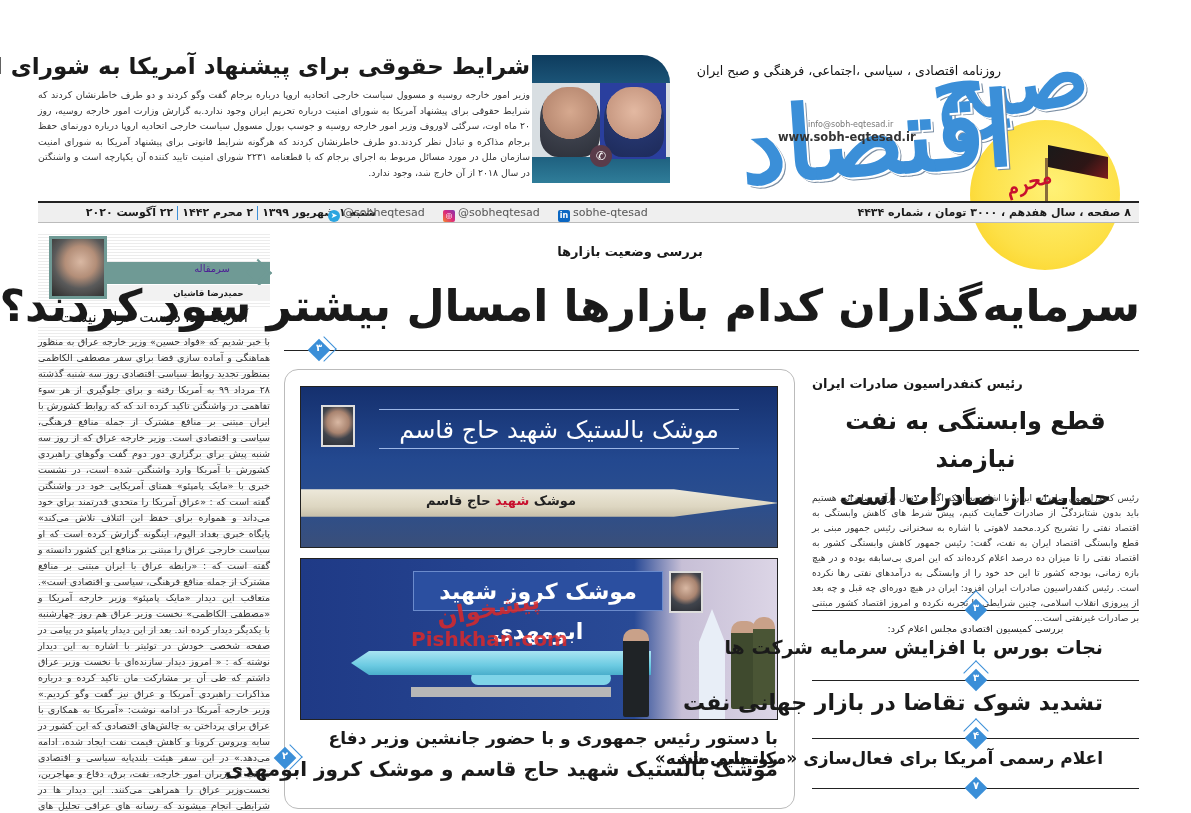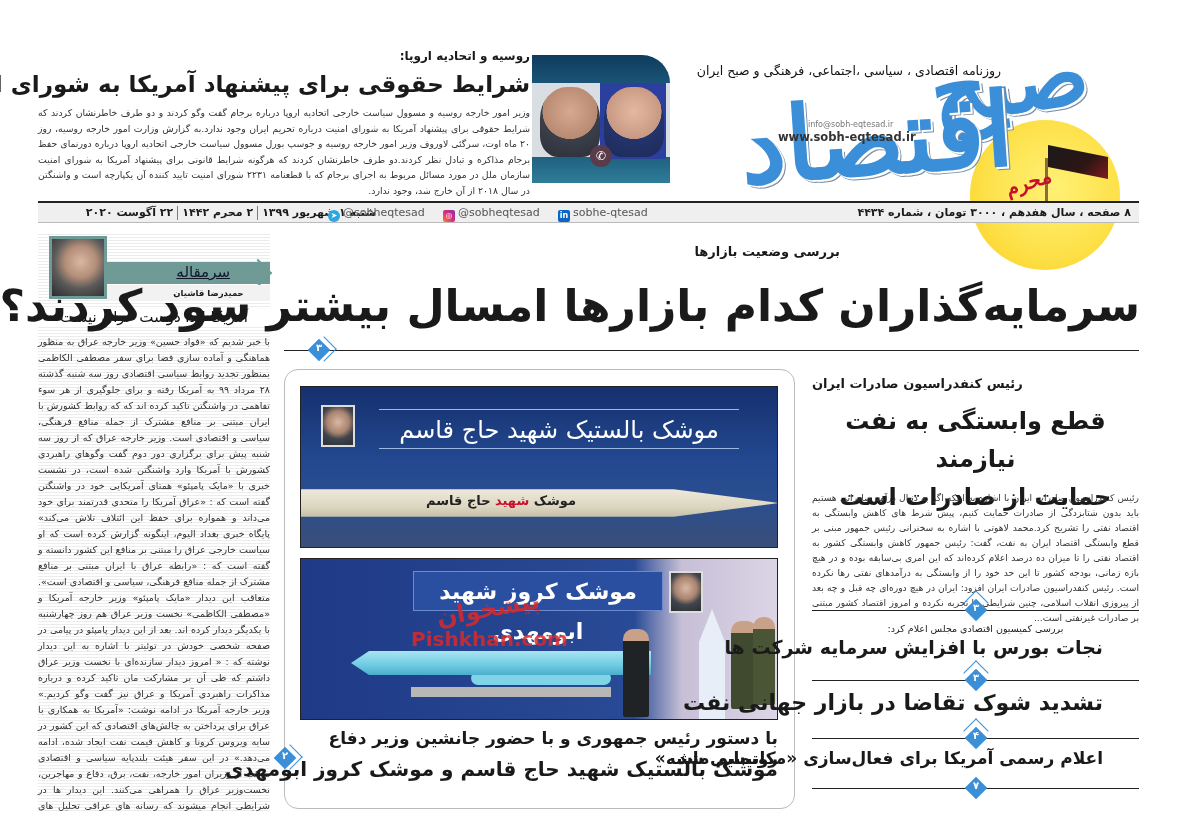--- a/index.html
+++ b/index.html
@@ -48,30 +48,30 @@
   .social.tg { left: 290px; } .social.tg .ic { background: #2ca5e0; border-radius: 50%; }
   .social.ig { left: 405px; } .social.ig .ic { background: linear-gradient(45deg,#f58529,#dd2a7b,#8134af); }
   .social.li { left: 520px; } .social.li .ic { background: #0a66c2; }
 
   
   .editorial { left: 38px; top: 232px; width: 232px; height: 581px;
     background: repeating-linear-gradient(180deg, #ffffff 0px, #ffffff 2px, #ececec 2px, #ececec 3px); }
   .ed-photo { position: absolute; left: 11px; top: 4px; width: 58px; height: 63px; border: 3px solid #6f9a95;
     background: radial-gradient(circle at 55% 40%, #d9b8a3 0%, #b38e78 35%, #5a5a5a 60%, #2b2b2b 100%); }
   .ed-band { position: absolute; left: 69px; top: 30px; width: 163px; height: 22px; background: #6f9a95; }
-  .ed-band-title { position: absolute; right: 40px; top: 1px; font-size: 15px; color: #0f172a; letter-spacing: 2px; text-decoration: underline; }
+  .ed-band-title { position: absolute; right: 40px; top: 1px; font-size: 10px; color: #4c1d95; letter-spacing: 2px; }
   .ed-diamond { position: absolute; right: 4px; top: 30px; width: 22px; height: 22px; }
   .ed-diamond::before { content: ""; position: absolute; right: 3px; top: 3px; width: 14px; height: 14px; background: #6f9a95; transform: rotate(45deg); }
   .ed-diamond::after { content: ""; position: absolute; right: -2px; top: 1px; width: 18px; height: 18px; border-right: 2px solid #6f9a95; border-top: 2px solid #6f9a95; transform: rotate(45deg); }
   .ed-author { position: absolute; left: 69px; top: 53px; width: 163px; height: 16px; background: #f2f2f2; font-size: 8.5px; font-weight: bold; text-align: center; padding-left: 40px; line-height: 16px; }
   .ed-title { position: absolute; left: 0; top: 76px; width: 232px; text-align: center; font-size: 15px; color: #111; background: #fff; }
   .ed-body { position: absolute; left: 0; top: 102px; width: 232px; font-size: 9.5px; line-height: 16px; color: #333; text-align: justify; }
 
   
-  .main-kicker { left: 420px; top: 244px; width: 420px; font-size: 13px; font-weight: bold; }
+  .main-kicker { left: 420px; top: 244px; width: 420px; text-align: center; font-size: 13px; font-weight: bold; }
   .main-title { left: 290px; top: 276px; width: 850px; text-align: center; font-size: 44px; font-weight: bold; letter-spacing: -2px; white-space: nowrap; line-height: 60px; font-family: "DejaVu Sans", sans-serif; }
   .rule { height: 1px; background: #222; }
 
   .badge { width: 20px; height: 20px; }
   .badge .dia { position: absolute; left: 2px; top: 2px; width: 16px; height: 16px; background: #3b8fd8; transform: rotate(45deg); }
   .badge .num { position: absolute; left: 0; top: 2px; width: 20px; text-align: center; font-size: 10px; color: #fff; font-weight: bold; }
   .badge .chev { position: absolute; left: 6px; top: 0px; width: 18px; height: 18px; border-right: 1.5px solid #3b8fd8; border-top: 1.5px solid #3b8fd8; transform: rotate(45deg); }
   .badge.up .chev { left: 1px; top: -6px; transform: rotate(-45deg); }
 
   
@@ -118,21 +118,20 @@
   <div class="flag"></div>
   <div class="moharram">محرم</div>
   <div class="logo-word w1">صبح</div>
   <div class="logo-word w2">اقتصاد</div>
   <div class="tagline">روزنامه اقتصادی ، سیاسی ،اجتماعی، فرهنگی و صبح ایران</div>
   <div class="email">info@sobh-eqtesad.ir</div>
   <div class="website">www.sobh-eqtesad.ir</div>
 </div>
 
 <div class="abs top-story">
-  <div class="top-kicker">روسیه و اتحادیه اروپا:</div>
   <div class="top-title">شرایط حقوقی برای پیشنهاد آمریکا به شورای امنیت وجود ندارد</div>
   <div class="top-body">وزیر امور خارجه روسیه و مسوول سیاست خارجی اتحادیه اروپا درباره برجام گفت وگو کردند و دو طرف خاطرنشان کردند که شرایط حقوقی برای پیشنهاد آمریکا به شورای امنیت درباره تحریم ایران وجود ندارد.به گزارش وزارت امور خارجه روسیه، روز ۲۰ ماه اوت، سرگئی لاوروف وزیر امور خارجه روسیه و جوسپ بورل مسوول سیاست خارجی اتحادیه اروپا درباره دورنمای حفظ برجام مذاکره و تبادل نظر کردند.دو طرف خاطرنشان کردند که هرگونه شرایط قانونی برای پیشنهاد آمریکا به شورای امنیت سازمان ملل در مورد مسائل مربوط به اجرای برجام که با قطعنامه ۲۲۳۱ شورای امنیت تایید کننده آن یکپارچه است و واشنگتن در سال ۲۰۱۸ از آن خارج شد، وجود ندارد.</div>
 </div>
 <div class="abs top-photo">
   <div class="eu-bg"></div>
   <div class="face f1"></div>
   <div class="face f2"></div>
   <div class="phone-btn">✆</div>
 </div>
 

